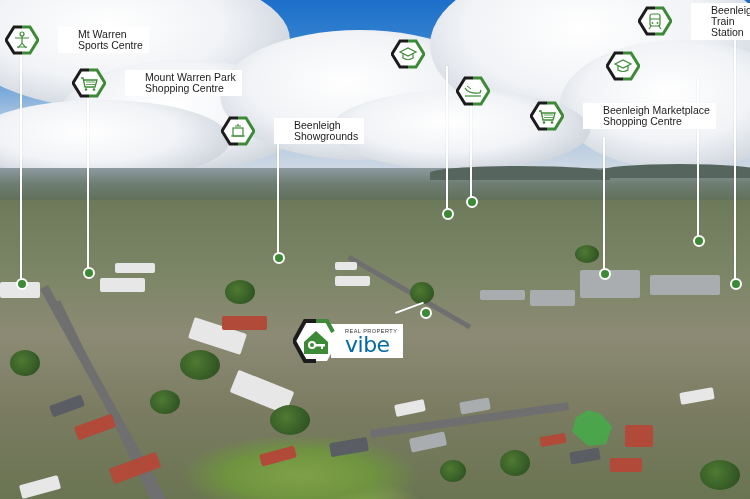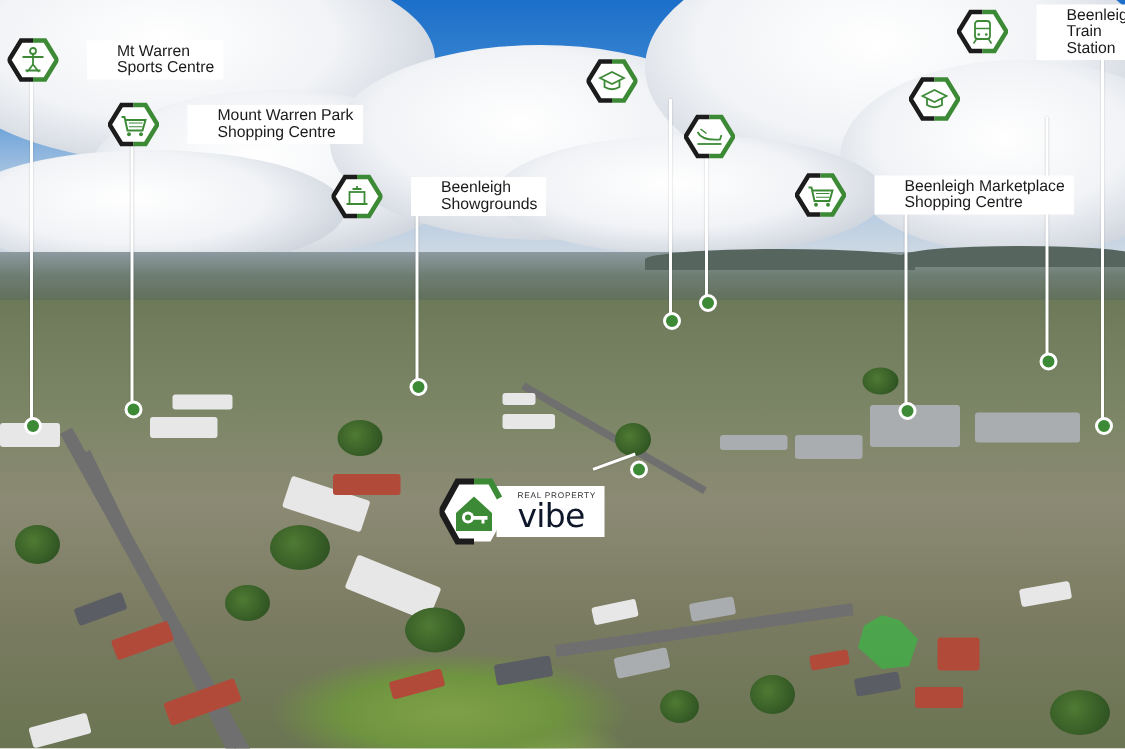--- a/index.html
+++ b/index.html
@@ -39,21 +39,21 @@
   .poi-label { background: #ffffff; color: #1a1a1a; font-size: 10.5px; line-height: 11px; padding: 2px 6px 2px 20px;
     margin-left: -16px; white-space: pre-line; height: auto; min-height: 22px; display: flex; align-items: center; }
   .hex { position: relative; width: 34px; height: 30px; z-index: 2; flex: none; }
   .hex svg { display: block; }
 
   
   .logo { position: absolute; left: 293px; top: 318px; height: 46px; display: flex; align-items: center; }
   .logo-mark { width: 46px; height: 46px; position: relative; z-index: 2; }
   .logo-box { background: #ffffff; height: 34px; margin-left: -8px; padding: 0 6px 0 14px; display: flex; flex-direction: column; justify-content: center; }
   .logo-small { font-size: 5.5px; letter-spacing: 0.5px; color: #333; line-height: 7px; }
-  .logo-big { font-size: 22px; color: #0f172a; line-height: 20px; font-family: "DejaVu Sans", sans-serif; font-weight: normal; letter-spacing: -0.5px; }
+  .logo-big { font-size: 22px; color: #0369a1; line-height: 20px; font-family: "DejaVu Sans", sans-serif; font-weight: normal; letter-spacing: -0.5px; }
 
   .property-highlight { position: absolute; left: 572px; top: 410px; width: 40px; height: 36px;
     background: rgba(40, 200, 60, 0.55); clip-path: polygon(40% 0, 70% 10%, 100% 45%, 85% 95%, 40% 100%, 0 60%, 10% 20%); }
 </style>
 </head>
 <body>
 
 <div class="scene">
 
   <div class="sky"></div>
@@ -196,21 +196,21 @@
           <svg width="34" height="30" viewBox="0 0 34 30">
             <polygon points="9,2 25,2 33,15 25,28 9,28 1,15" fill="#ffffff"></polygon>
             <polyline points="17,2 9,2 1,15 9,28 17,28" fill="none" stroke="#1c1c1c" stroke-width="3"></polyline>
             <polyline points="17,2 25,2 33,15 25,28 17,28" fill="none" stroke="#3d8a36" stroke-width="3"></polyline>
             <path d="M9 12 Q12 18 24 17 L25 14" fill="none" stroke="#3d8a36" stroke-width="1.2"></path>
             <path d="M9 20 L25 20" stroke="#3d8a36" stroke-width="1.2"></path>
             <path d="M11 10 L15 13" stroke="#3d8a36" stroke-width="1"></path>
           </svg>
         </div>
       </div>
-      <div class="poi" style="left: 530px; top: 116px;">
+      <div class="poi" style="left: 530px; top: 102px;">
         <div class="hex">
           <svg width="34" height="30" viewBox="0 0 34 30">
             <polygon points="9,2 25,2 33,15 25,28 9,28 1,15" fill="#ffffff"></polygon>
             <polyline points="17,2 9,2 1,15 9,28 17,28" fill="none" stroke="#1c1c1c" stroke-width="3"></polyline>
             <polyline points="17,2 25,2 33,15 25,28 17,28" fill="none" stroke="#3d8a36" stroke-width="3"></polyline>
             <path d="M9 10 L11 10 L13 19 L23 19 L25 12 L12 12" fill="none" stroke="#3d8a36" stroke-width="1.3"></path>
             <path d="M14 14 L23 14 M14 16.5 L23 16.5" stroke="#3d8a36" stroke-width="0.8"></path>
             <circle cx="14" cy="21.5" r="1.3" fill="#3d8a36"></circle>
             <circle cx="22" cy="21.5" r="1.3" fill="#3d8a36"></circle>
           </svg>

